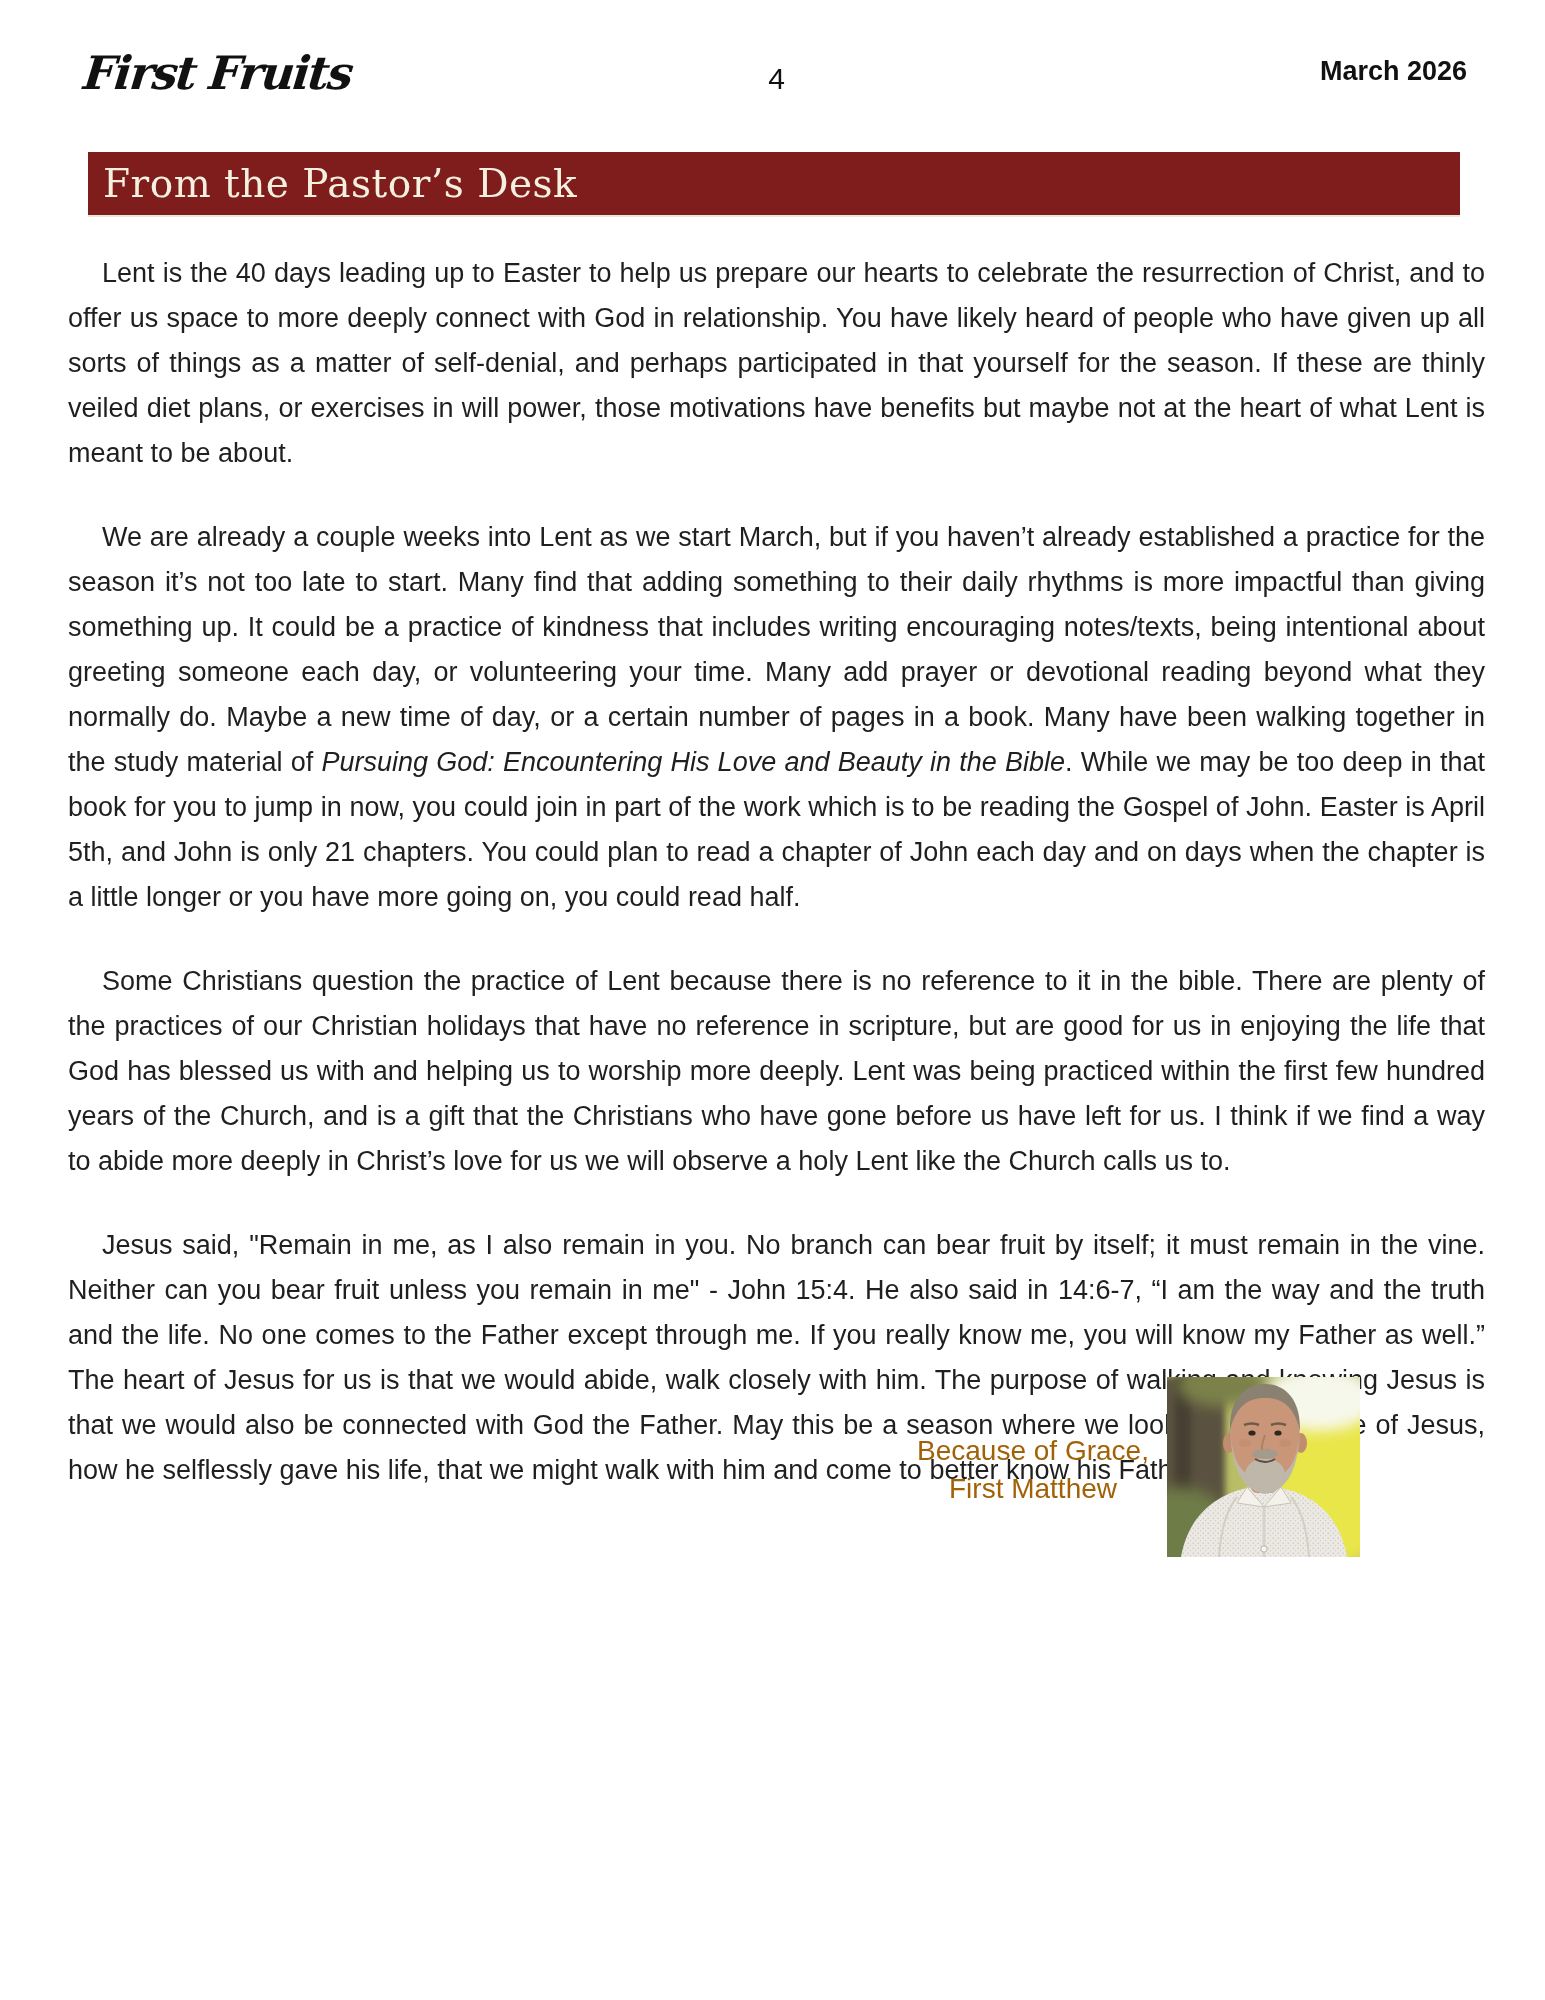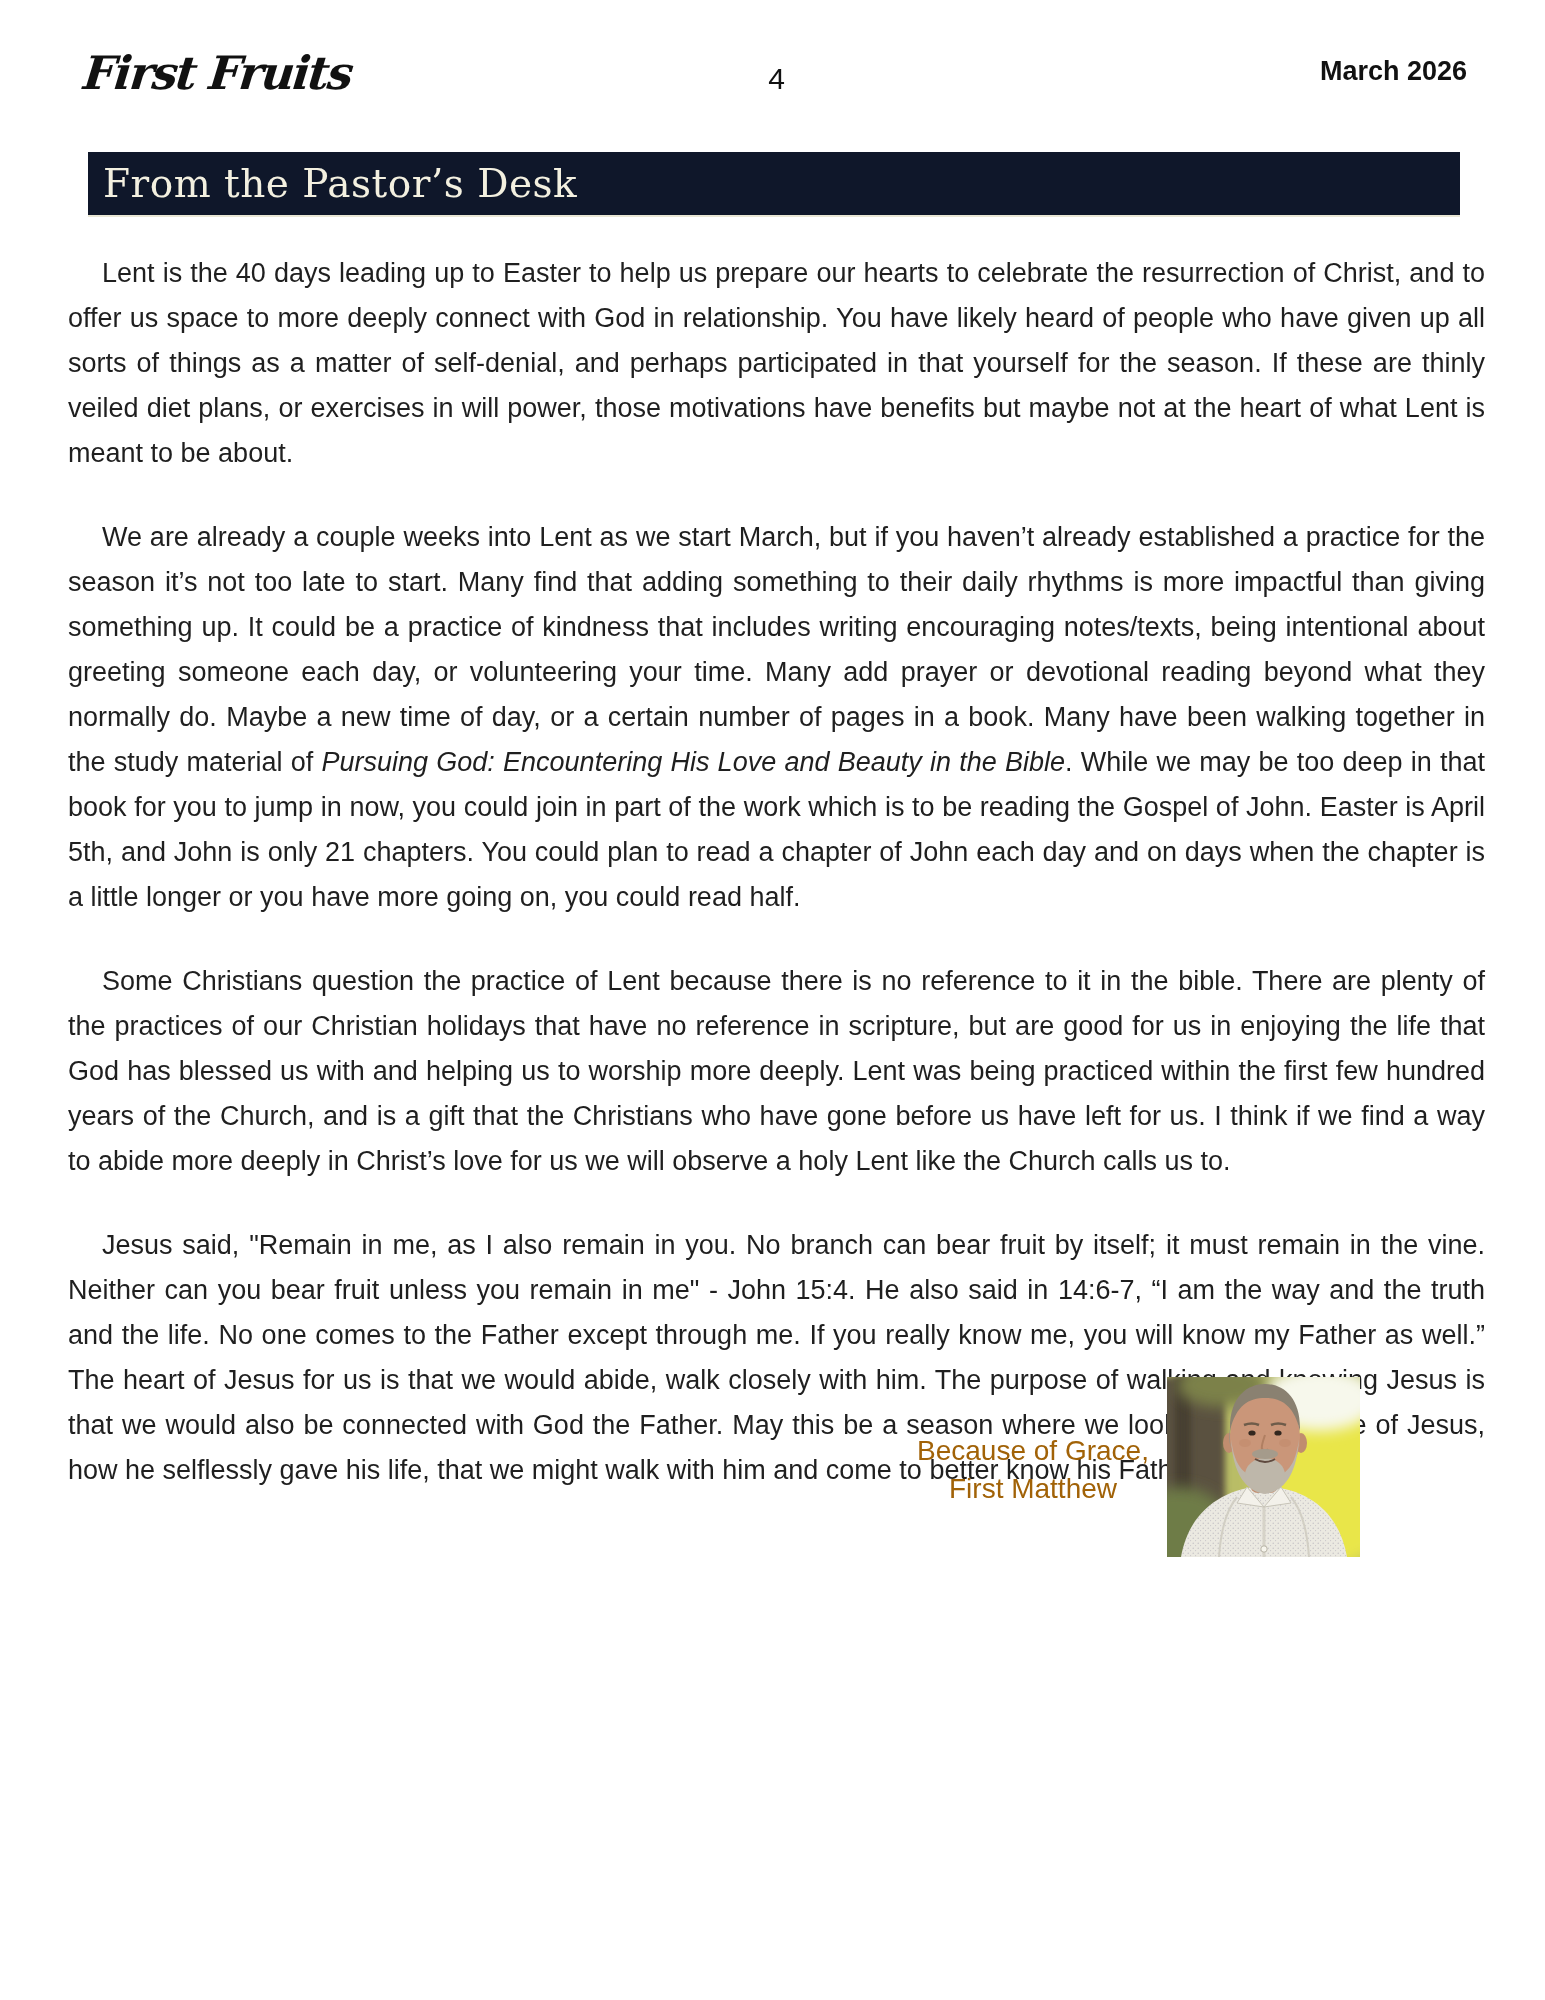--- a/index.html
+++ b/index.html
@@ -42,21 +42,21 @@
     font-weight: bold;
     color: #111111;
     margin-left: 8px;
   }
 
   
   .banner {
     position: absolute;
     left: 88px; top: 152px;
     width: 1372px; height: 65px;
-    background: #0f172a;
+    background: #7f1d1d;
     border-bottom: 2px solid #e9e7d5;
     display: flex;
     align-items: center;
   }
   .banner-title {
     font-family: "DejaVu Serif", serif;
     font-size: 39px;
     font-weight: 500;
     color: #f3f0e0;
     padding-left: 15px;

